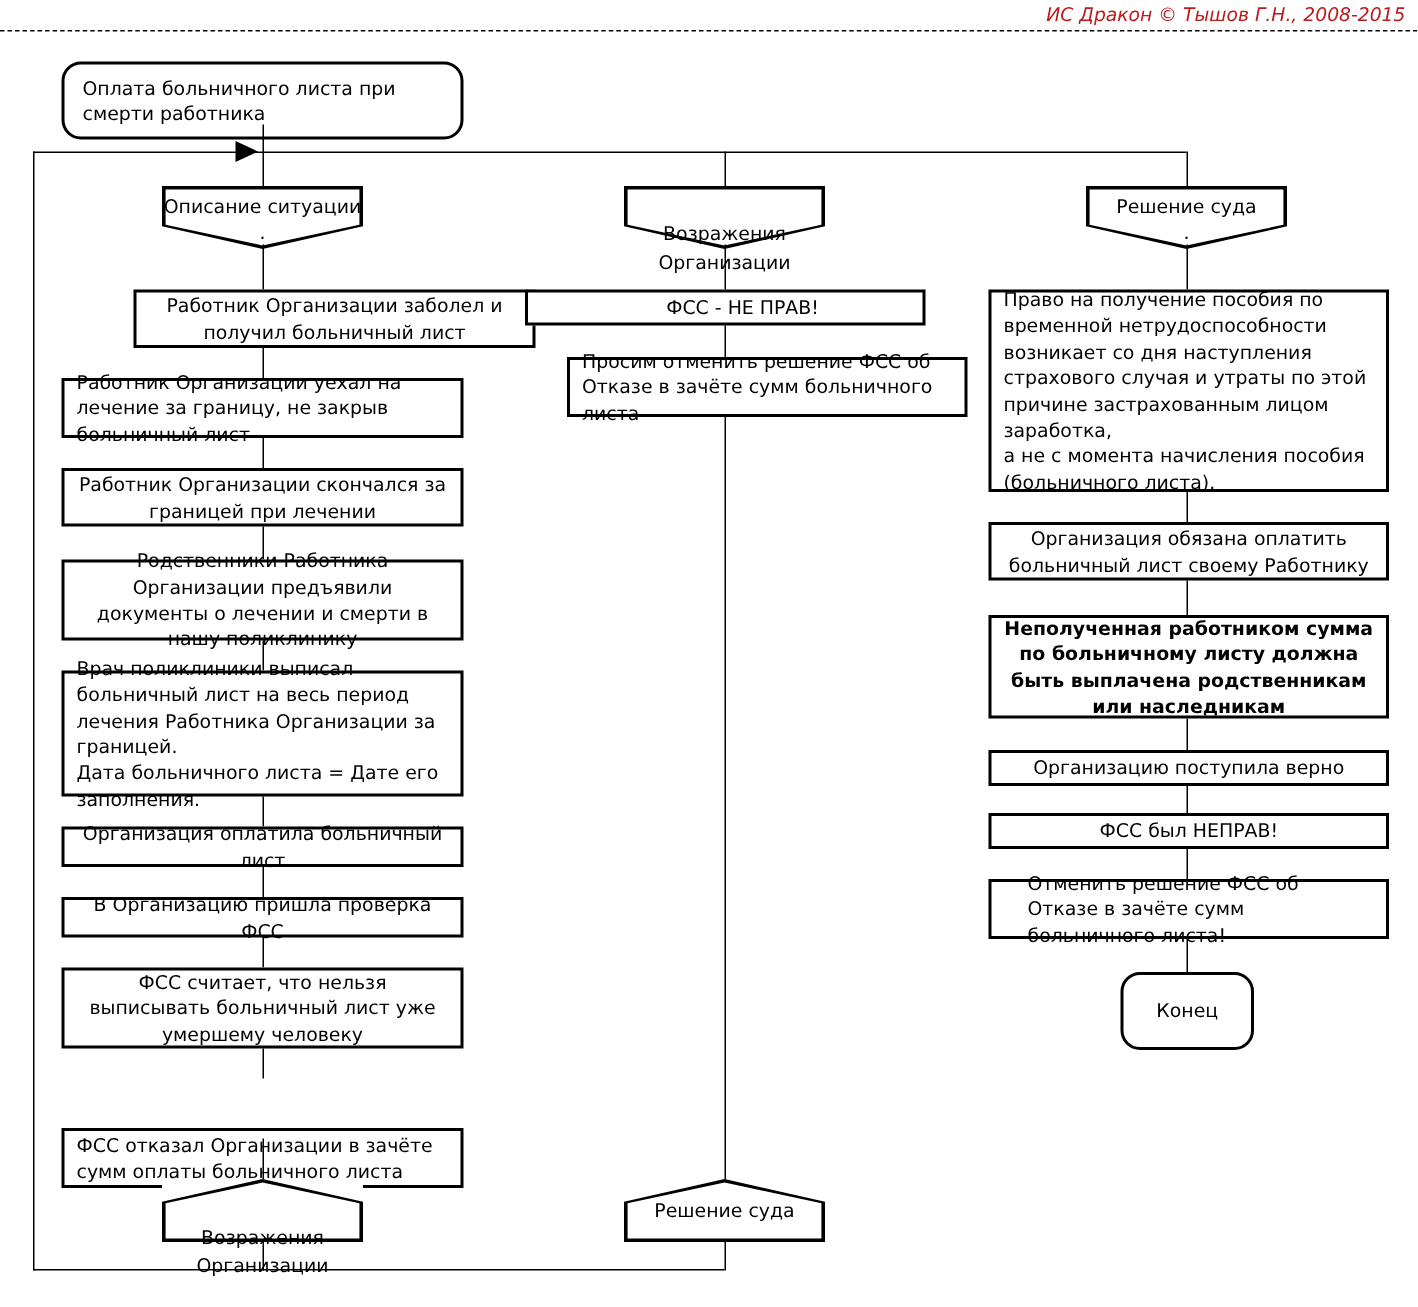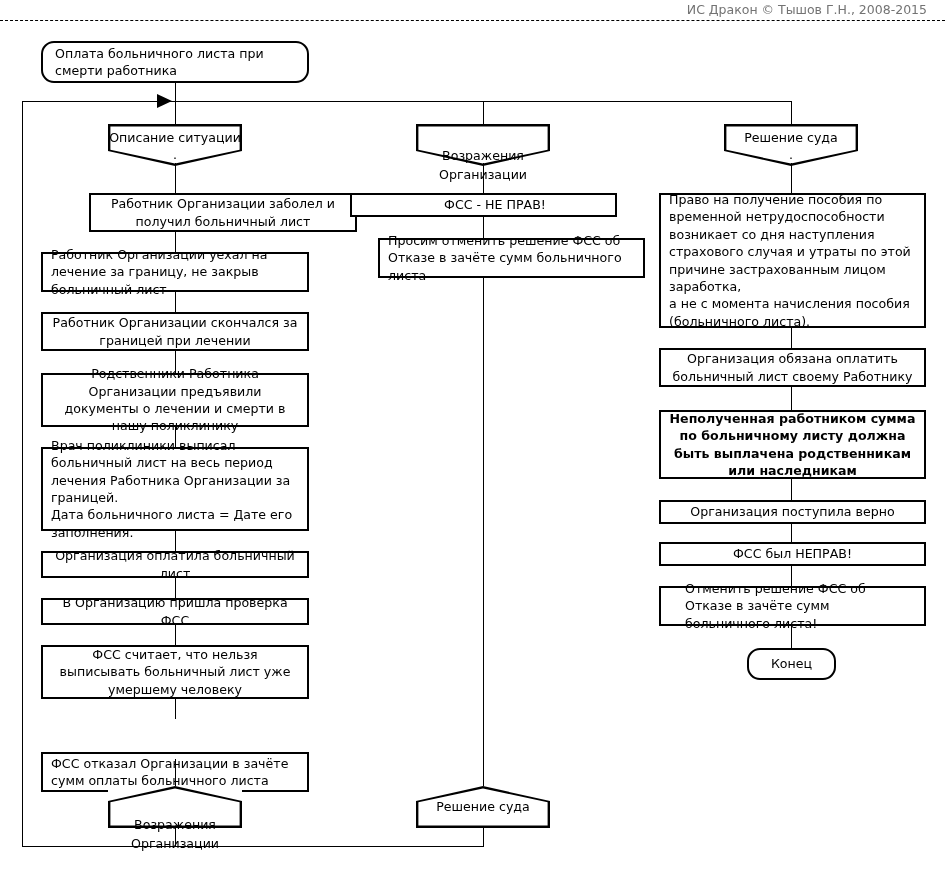--- a/index.html
+++ b/index.html
@@ -11,25 +11,26 @@
     position:relative;
     width:945px;
     height:871px;
     background:#ffffff;
     overflow:hidden;
   }
 
   
   .hdr-text{
     position:absolute;
-    right:18px;
+    right:8px;
     top:2px;
     font-size:12.5px;
-    color:#737373;
+    color:#b91c1c;
     white-space:nowrap;
+    font-style:italic;
   }
   .hdr-rule{
     position:absolute;
     left:0;
     top:20px;
     width:945px;
     height:0;
     border-top:1px dashed #000;
   }
 
@@ -64,21 +65,21 @@
     display:flex;
     align-items:center;
   }
   .action .txt{width:100%;}
   .action.center .txt{text-align:center;}
 
   
   .capsule{
     border:2.6px solid #000;
     border-radius:13px;
-    padding:14px 12px;
+    padding:24px 12px;
     display:flex;
     align-items:center;
   }
   .capsule.center{justify-content:center;}
 
   
   .branch-head{
     border:0;
     padding:0;
   }
@@ -278,21 +279,21 @@
     <span class="txt pre">Организация обязана оплатить больничный лист своему Работнику</span>
   </div>
   <div class="vline" style="left:791px;top:387px;height:23px;"></div>
 
   <div class="node action center" style="left:659px;top:410px;width:267px;height:69px;font-weight:bold;">
     <span class="txt pre">Неполученная работником сумма по больничному листу должна быть выплачена родственникам или наследникам</span>
   </div>
   <div class="vline" style="left:791px;top:479px;height:21px;"></div>
 
   <div class="node action center" style="left:659px;top:500px;width:267px;height:24px;">
-    <span class="txt pre">Организация поступила верно</span>
+    <span class="txt pre">Организацию поступила верно</span>
   </div>
   <div class="vline" style="left:791px;top:524px;height:18px;"></div>
 
   <div class="node action center" style="left:659px;top:542px;width:267px;height:24px;">
     <span class="txt pre">ФСС был НЕПРАВ!</span>
   </div>
   <div class="vline" style="left:791px;top:566px;height:20px;"></div>
 
   <div class="node action" style="left:659px;top:586px;width:267px;height:40px;padding-left:24px;">
     <span class="txt pre">Отменить решение ФСС об Отказе в зачёте сумм больничного листа!</span>

